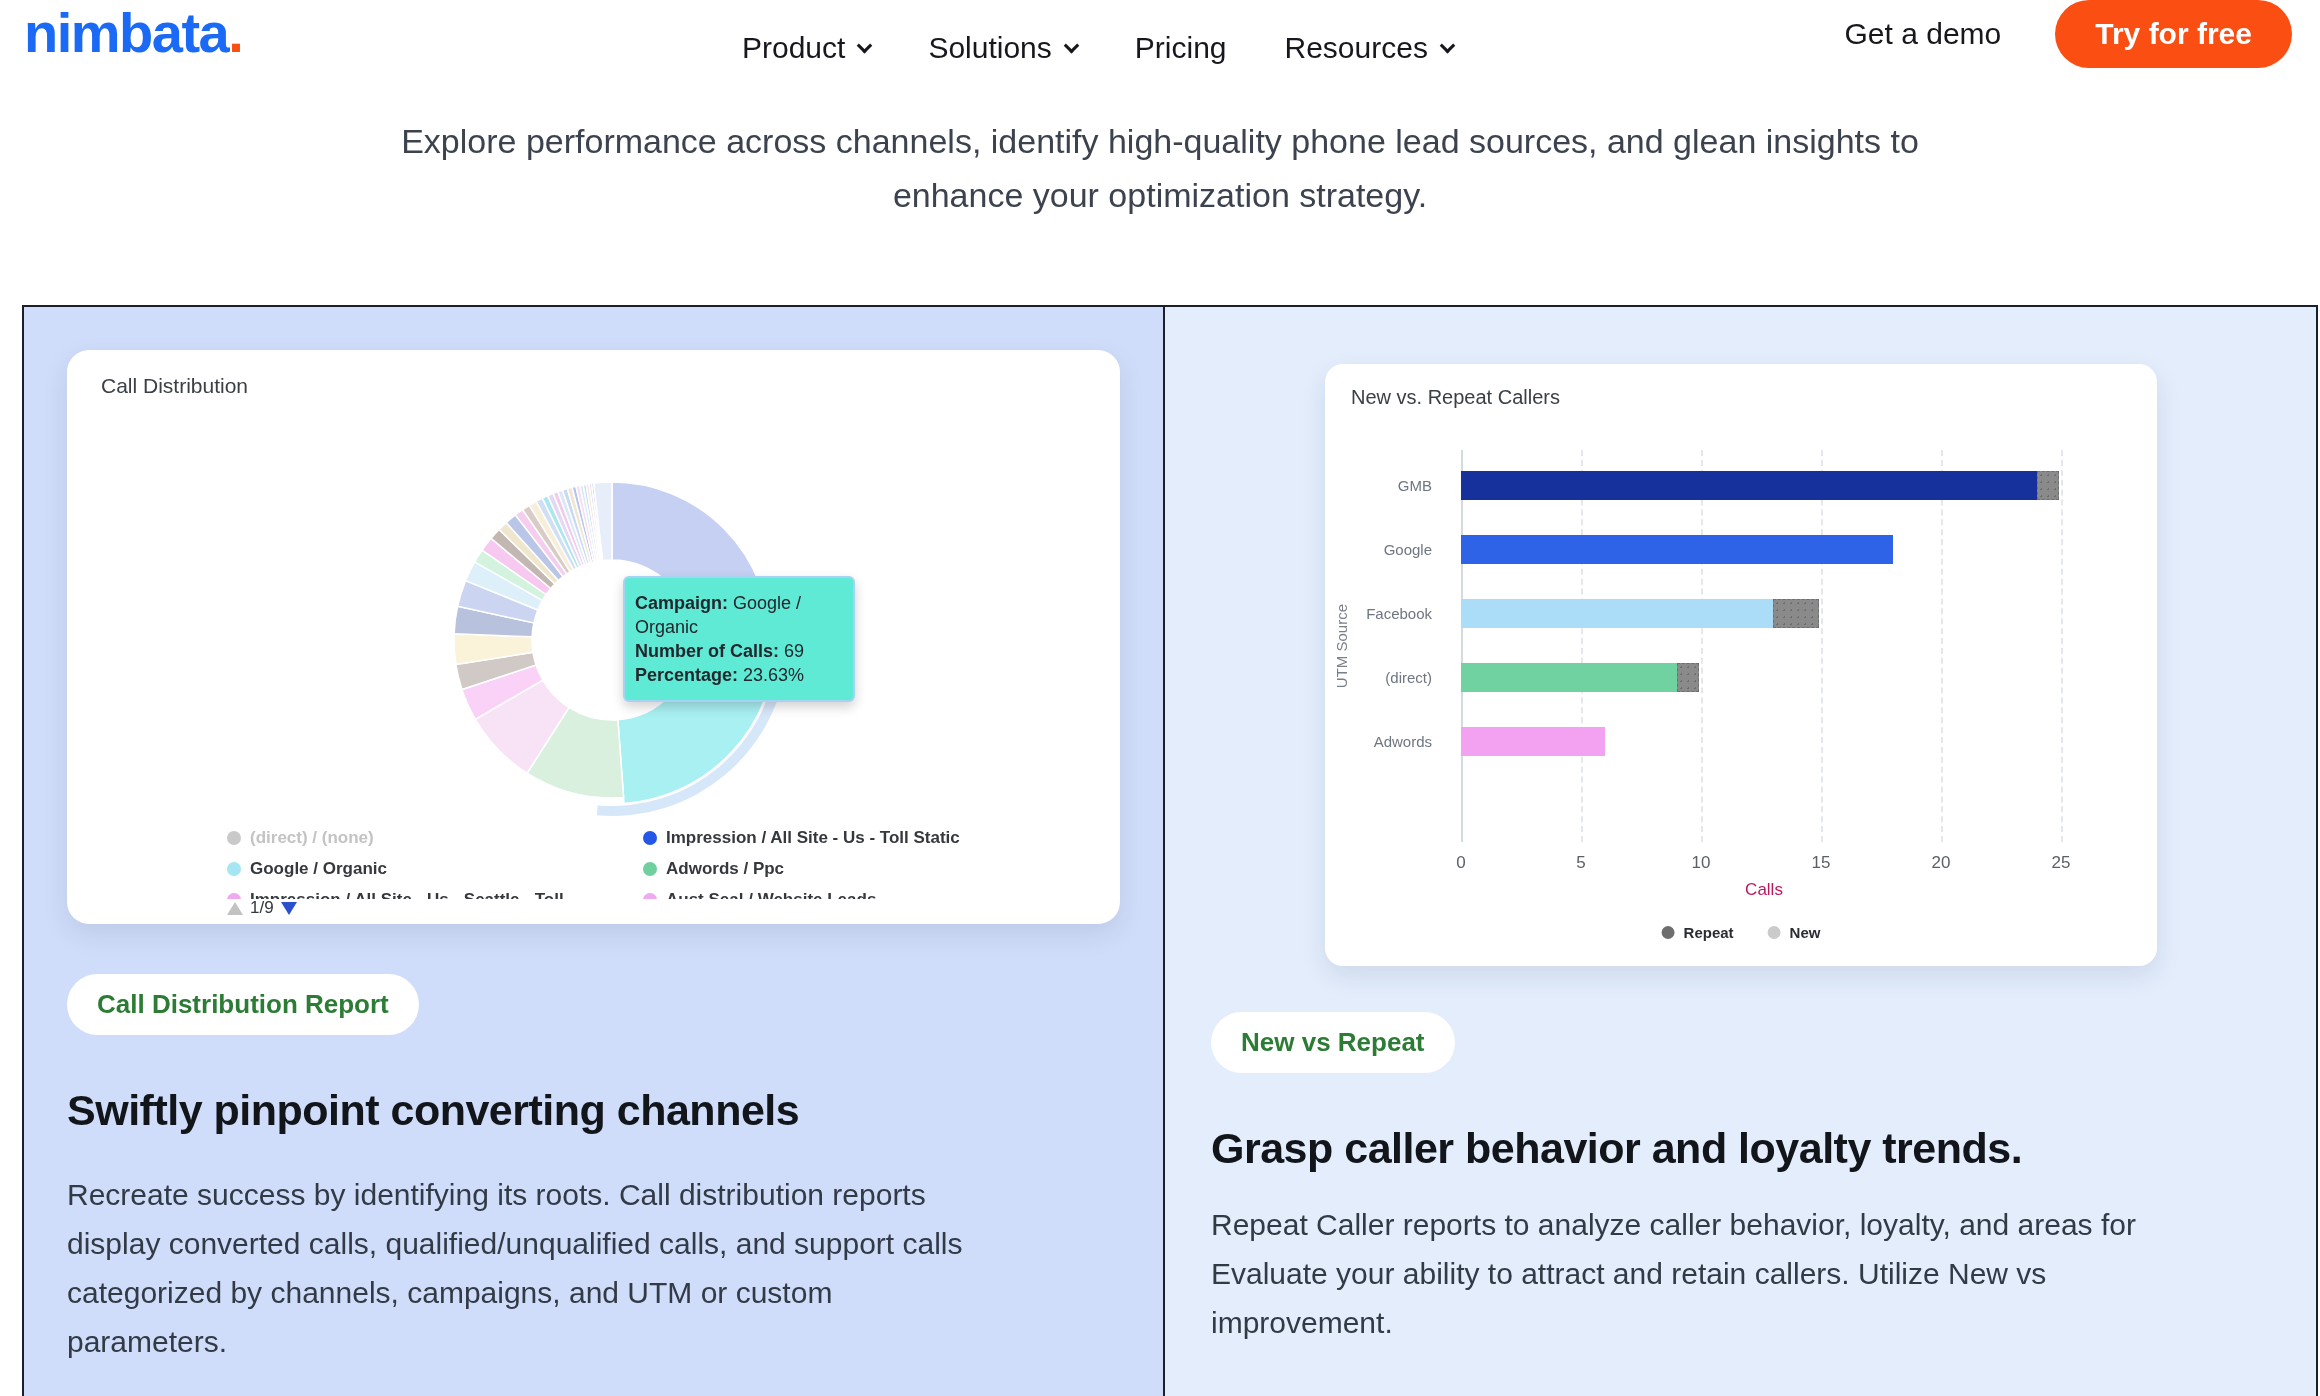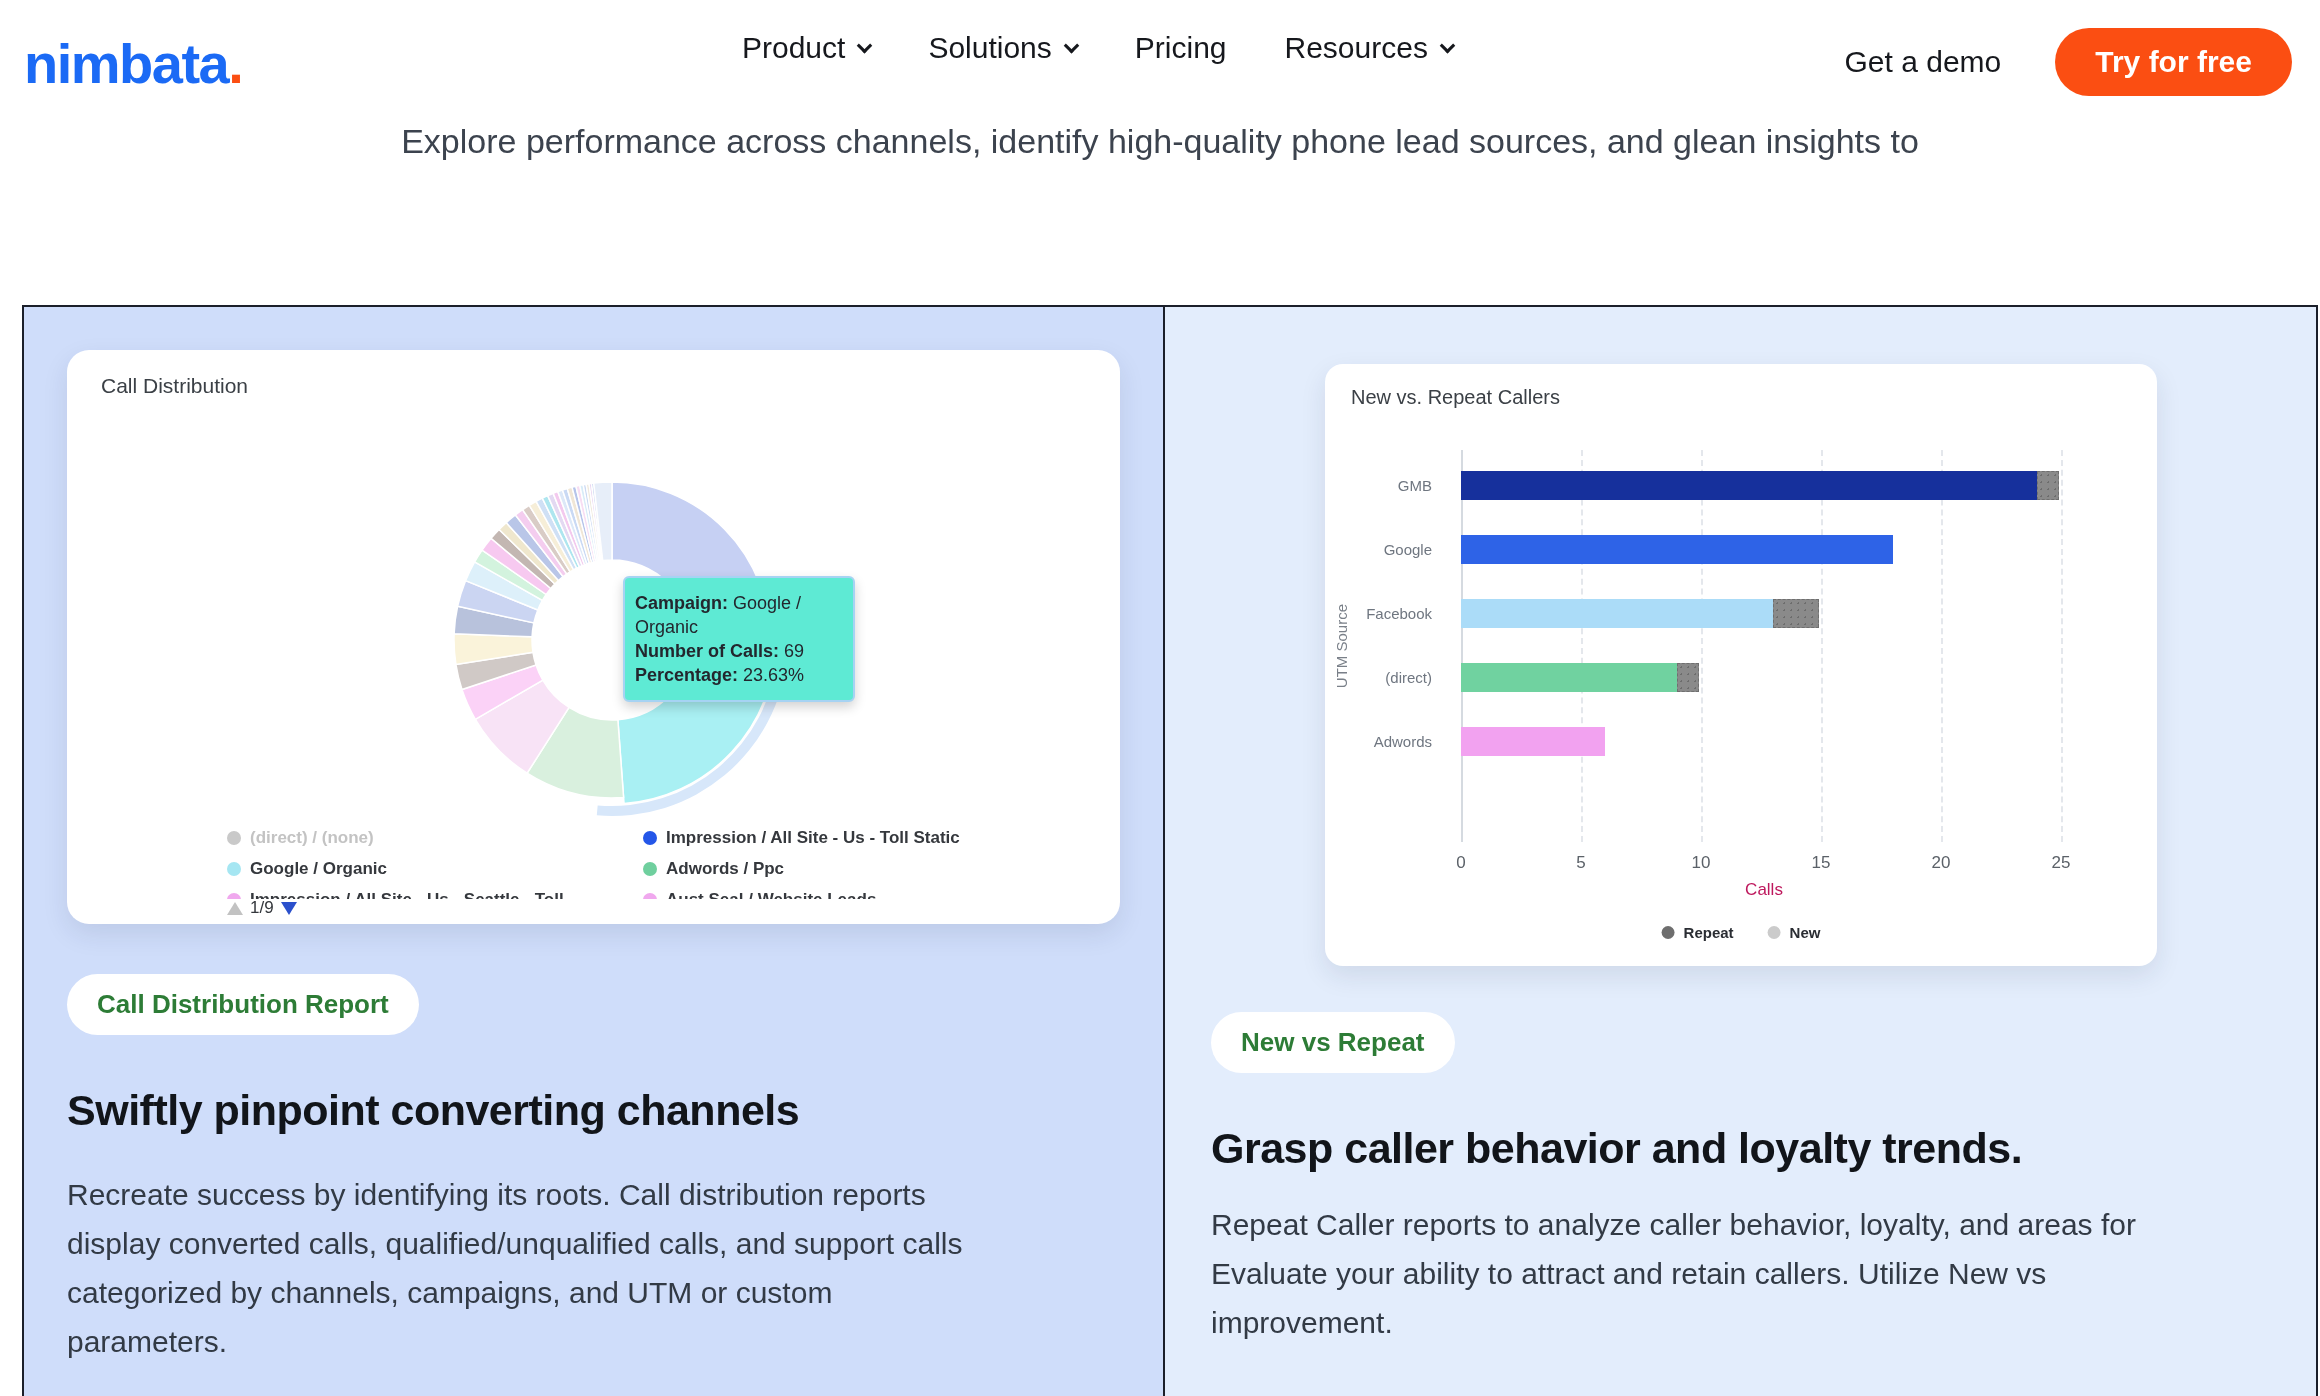--- a/index.html
+++ b/index.html
@@ -4,21 +4,21 @@
 <style>
   * { margin:0; padding:0; box-sizing:border-box; }
   html,body { width:2320px; height:1396px; }
   body {
     font-family:"Liberation Sans", sans-serif;
     background:#ffffff; color:#16181d;
     position:relative; overflow:hidden;
   }
 
   
-  .header { position:relative; height:96px; display:flex; align-items:flex-end; padding:0 28px 0 24px; background:#fff; }
+  .header { position:relative; height:96px; display:flex; align-items:flex-start; padding:0 28px 0 24px; background:#fff; }
   .logo { font-size:56px; font-weight:800; letter-spacing:-1.5px; color:#1b6af5; cursor:pointer; }
   .logo .dot { color:#fb4e12; }
   .nav { position:absolute; left:742px; top:0; height:96px; display:flex; align-items:center; gap:58px; }
   .nav-item { display:flex; align-items:center; font-size:30px; color:#16181d; cursor:pointer; }
   .chev { display:inline-block; width:11px; height:11px; border-right:3px solid #16181d; border-bottom:3px solid #16181d; transform:rotate(45deg) translate(-2px,-2px); margin-left:14px; }
   .actions { margin-left:auto; display:flex; align-items:center; gap:54px; }
   .get-demo { font-size:30px; color:#16181d; cursor:pointer; }
   .try-btn { background:#fb4e12; color:#fff; font-size:30px; font-weight:700; border:none; border-radius:999px; padding:17px 40px; cursor:pointer; }
 
   
@@ -107,20 +107,21 @@
       </div>
     </div>
   <div class="actions">
     <span class="get-demo">Get a demo</span>
     <button class="try-btn">Try for free</button>
   </div>
 </div>
 
 <div class="hero">
   <div>Explore performance across channels, identify high-quality phone lead sources, and glean insights to</div>
+  <div>enhance your optimization strategy.</div>
 </div>
 
 <div class="panels">
 
   <div class="panel-left">
     <div class="chart-card card-l">
       <div class="card-title">Call Distribution</div>
       <svg id="donut-svg" width="1053" height="574" viewBox="0 0 1053 574">
           <path d="M 545 132 A 158 158 0 0 1 702.987524984203 291.98543430156974 L 624.9936835363053 291.0052831906682 A 80 80 0 0 0 545 210 Z" fill="#c6d0f3" stroke="#ffffff" stroke-width="1.5"></path>
           <path d="M 720.2465073565497 306.2684252259014 A 176 176 0 0 1 529.7973043161979 465.3421741736588 L 530.6610938436867 455.3795506410646 A 166 166 0 0 0 710.289319438564 305.3440828835207 Z" fill="#d7e7fa"></path>

